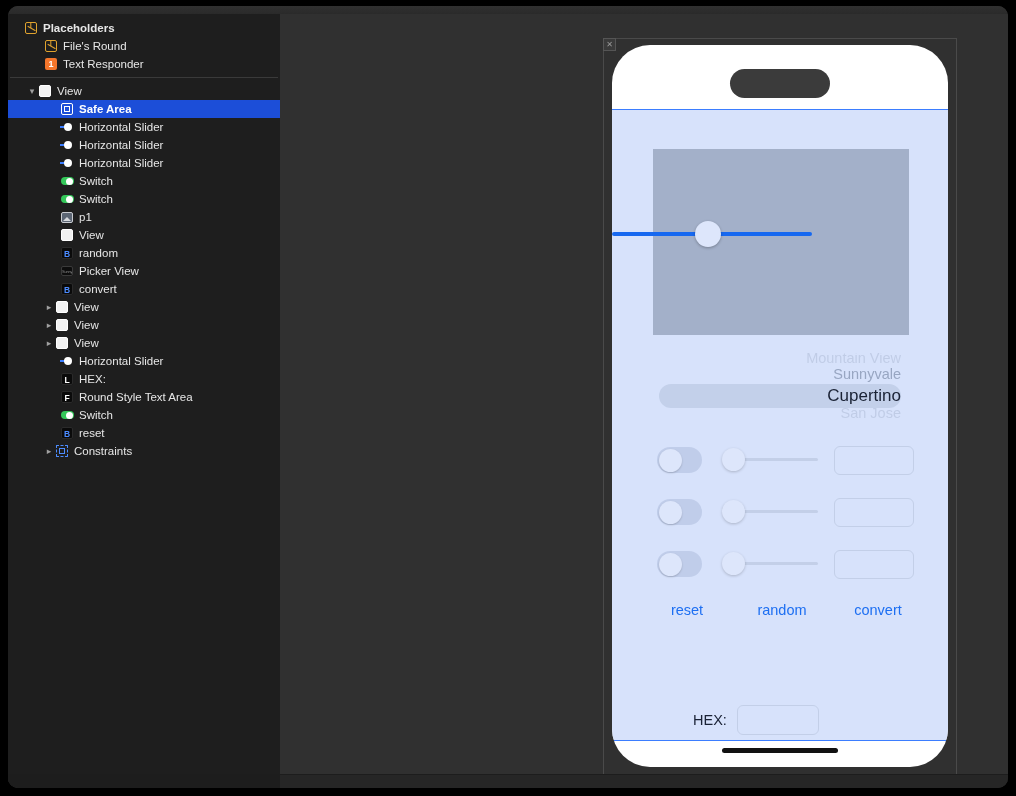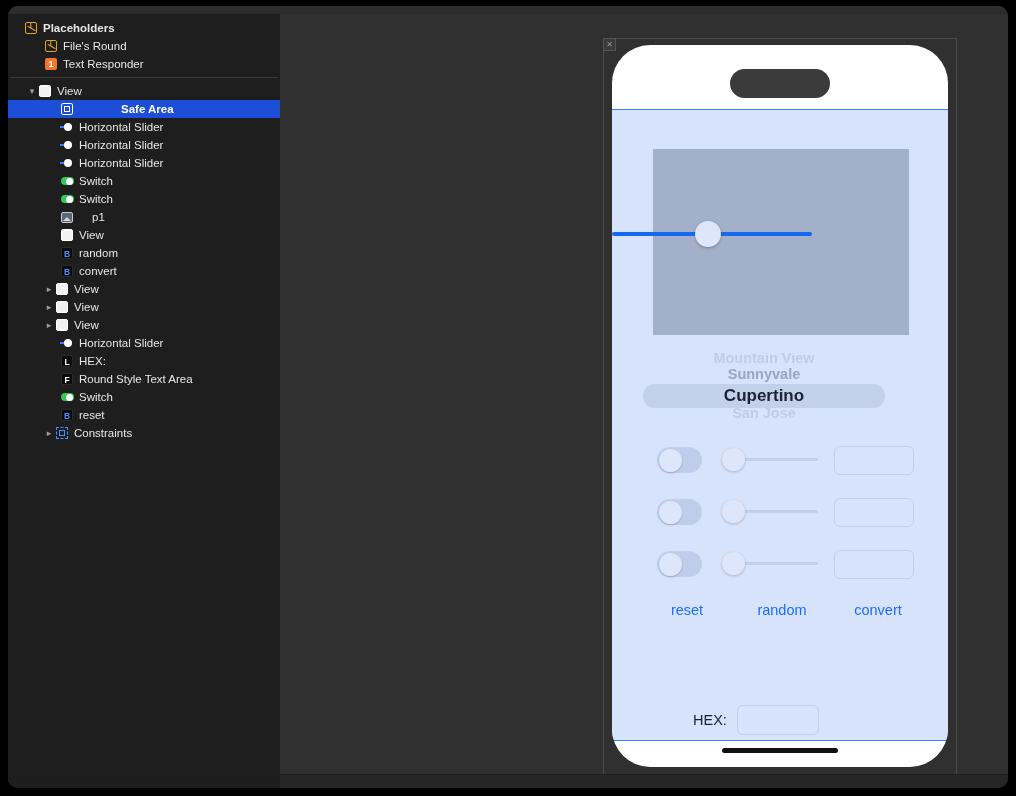--- a/index.html
+++ b/index.html
@@ -36,21 +36,21 @@
     position:absolute;left:0;top:0;width:272px;height:760px;
     background:#1e1e1e;border-right:1px solid #141414;
     overflow:hidden;
   }
   .row{
     position:relative;height:18px;display:flex;align-items:center;
     color:#e6e6e6;font-size:11.5px;white-space:nowrap;
     padding-left:4px;
   }
   .row.sel{background:#1c4ed8;}
-  .row.sel .lbl{color:#ffffff;font-weight:600;margin-left:42px;}
+  .row.sel .lbl{color:#ffffff;font-weight:600;}
   .lbl{line-height:18px;}
   .disc{
     width:12px;min-width:12px;text-align:center;color:#a0a0a0;
     font-size:9px;line-height:18px;user-select:none;
   }
   .disc.open::before{content:"\25BE";}
   .disc.closed::before{content:"\25B8";}
   .disc.none::before{content:"";}
   .ico{
     width:14px;min-width:14px;height:14px;margin-right:5px;
@@ -174,22 +174,22 @@
   .top-slider .track{
     position:absolute;left:0;top:0;width:100%;height:4px;
     background:#1668f0;border-radius:2px;
   }
   .top-slider .thumb{
     position:absolute;left:83px;top:-11px;width:26px;height:26px;
     background:#dde6fb;border-radius:50%;
     box-shadow:0 1px 3px rgba(0,0,0,.28);
   }
   .picker{
-    position:absolute;left:31px;top:243px;width:242px;height:82px;
-    overflow:hidden;text-align:center;font-weight:bold;
+    position:absolute;left:47px;top:243px;width:242px;height:82px;
+    overflow:hidden;text-align:right;
   }
   .picker .pk-row{
     font-size:14.5px;color:#98a6c2;line-height:20px;height:20px;
     font-family:"Liberation Sans","DejaVu Sans",sans-serif;
   }
   .picker .pk-row.faded{opacity:.35;height:11px;line-height:11px;overflow:hidden;}
   .picker .pk-row.sel{
     color:#1a2235;font-size:17px;line-height:24px;height:24px;
     background:#c3d0ea;border-radius:12px;
   }
@@ -305,41 +305,47 @@
           </span>
         <span class="lbl">Switch</span>
       </div>
       <div class="row" style="padding-left:52px;">
         <span class="ico">
             <span class="ic-switch"></span>
           </span>
         <span class="lbl">Switch</span>
       </div>
 
-      <div class="row" style="padding-left:52px;gap:13px;">
+      <div class="row" style="padding-left:52px;">
         <span class="ico">
             <span class="ic-image"></span>
           </span>
         <span class="lbl">p1</span>
       </div>
 
       <div class="row" style="padding-left:52px;">
         <span class="ico">
             <span class="ic-view"></span>
           </span>
         <span class="lbl">View</span>
       </div>
 
       <div class="row" style="padding-left:52px;">
         <span class="ico">
             <span class="ic-letter">B</span>
           </span>
         <span class="lbl">random</span>
       </div>
 
+      <div class="row" style="padding-left:52px;">
+        <span class="ico">
+            <span class="ic-picker">Sunny</span>
+          </span>
+        <span class="lbl">Picker View</span>
+      </div>
 
       <div class="row" style="padding-left:52px;">
         <span class="ico">
             <span class="ic-letter">B</span>
           </span>
         <span class="lbl">convert</span>
       </div>
 
       <div class="row" style="padding-left:35px;">
         <span class="disc closed"></span>

